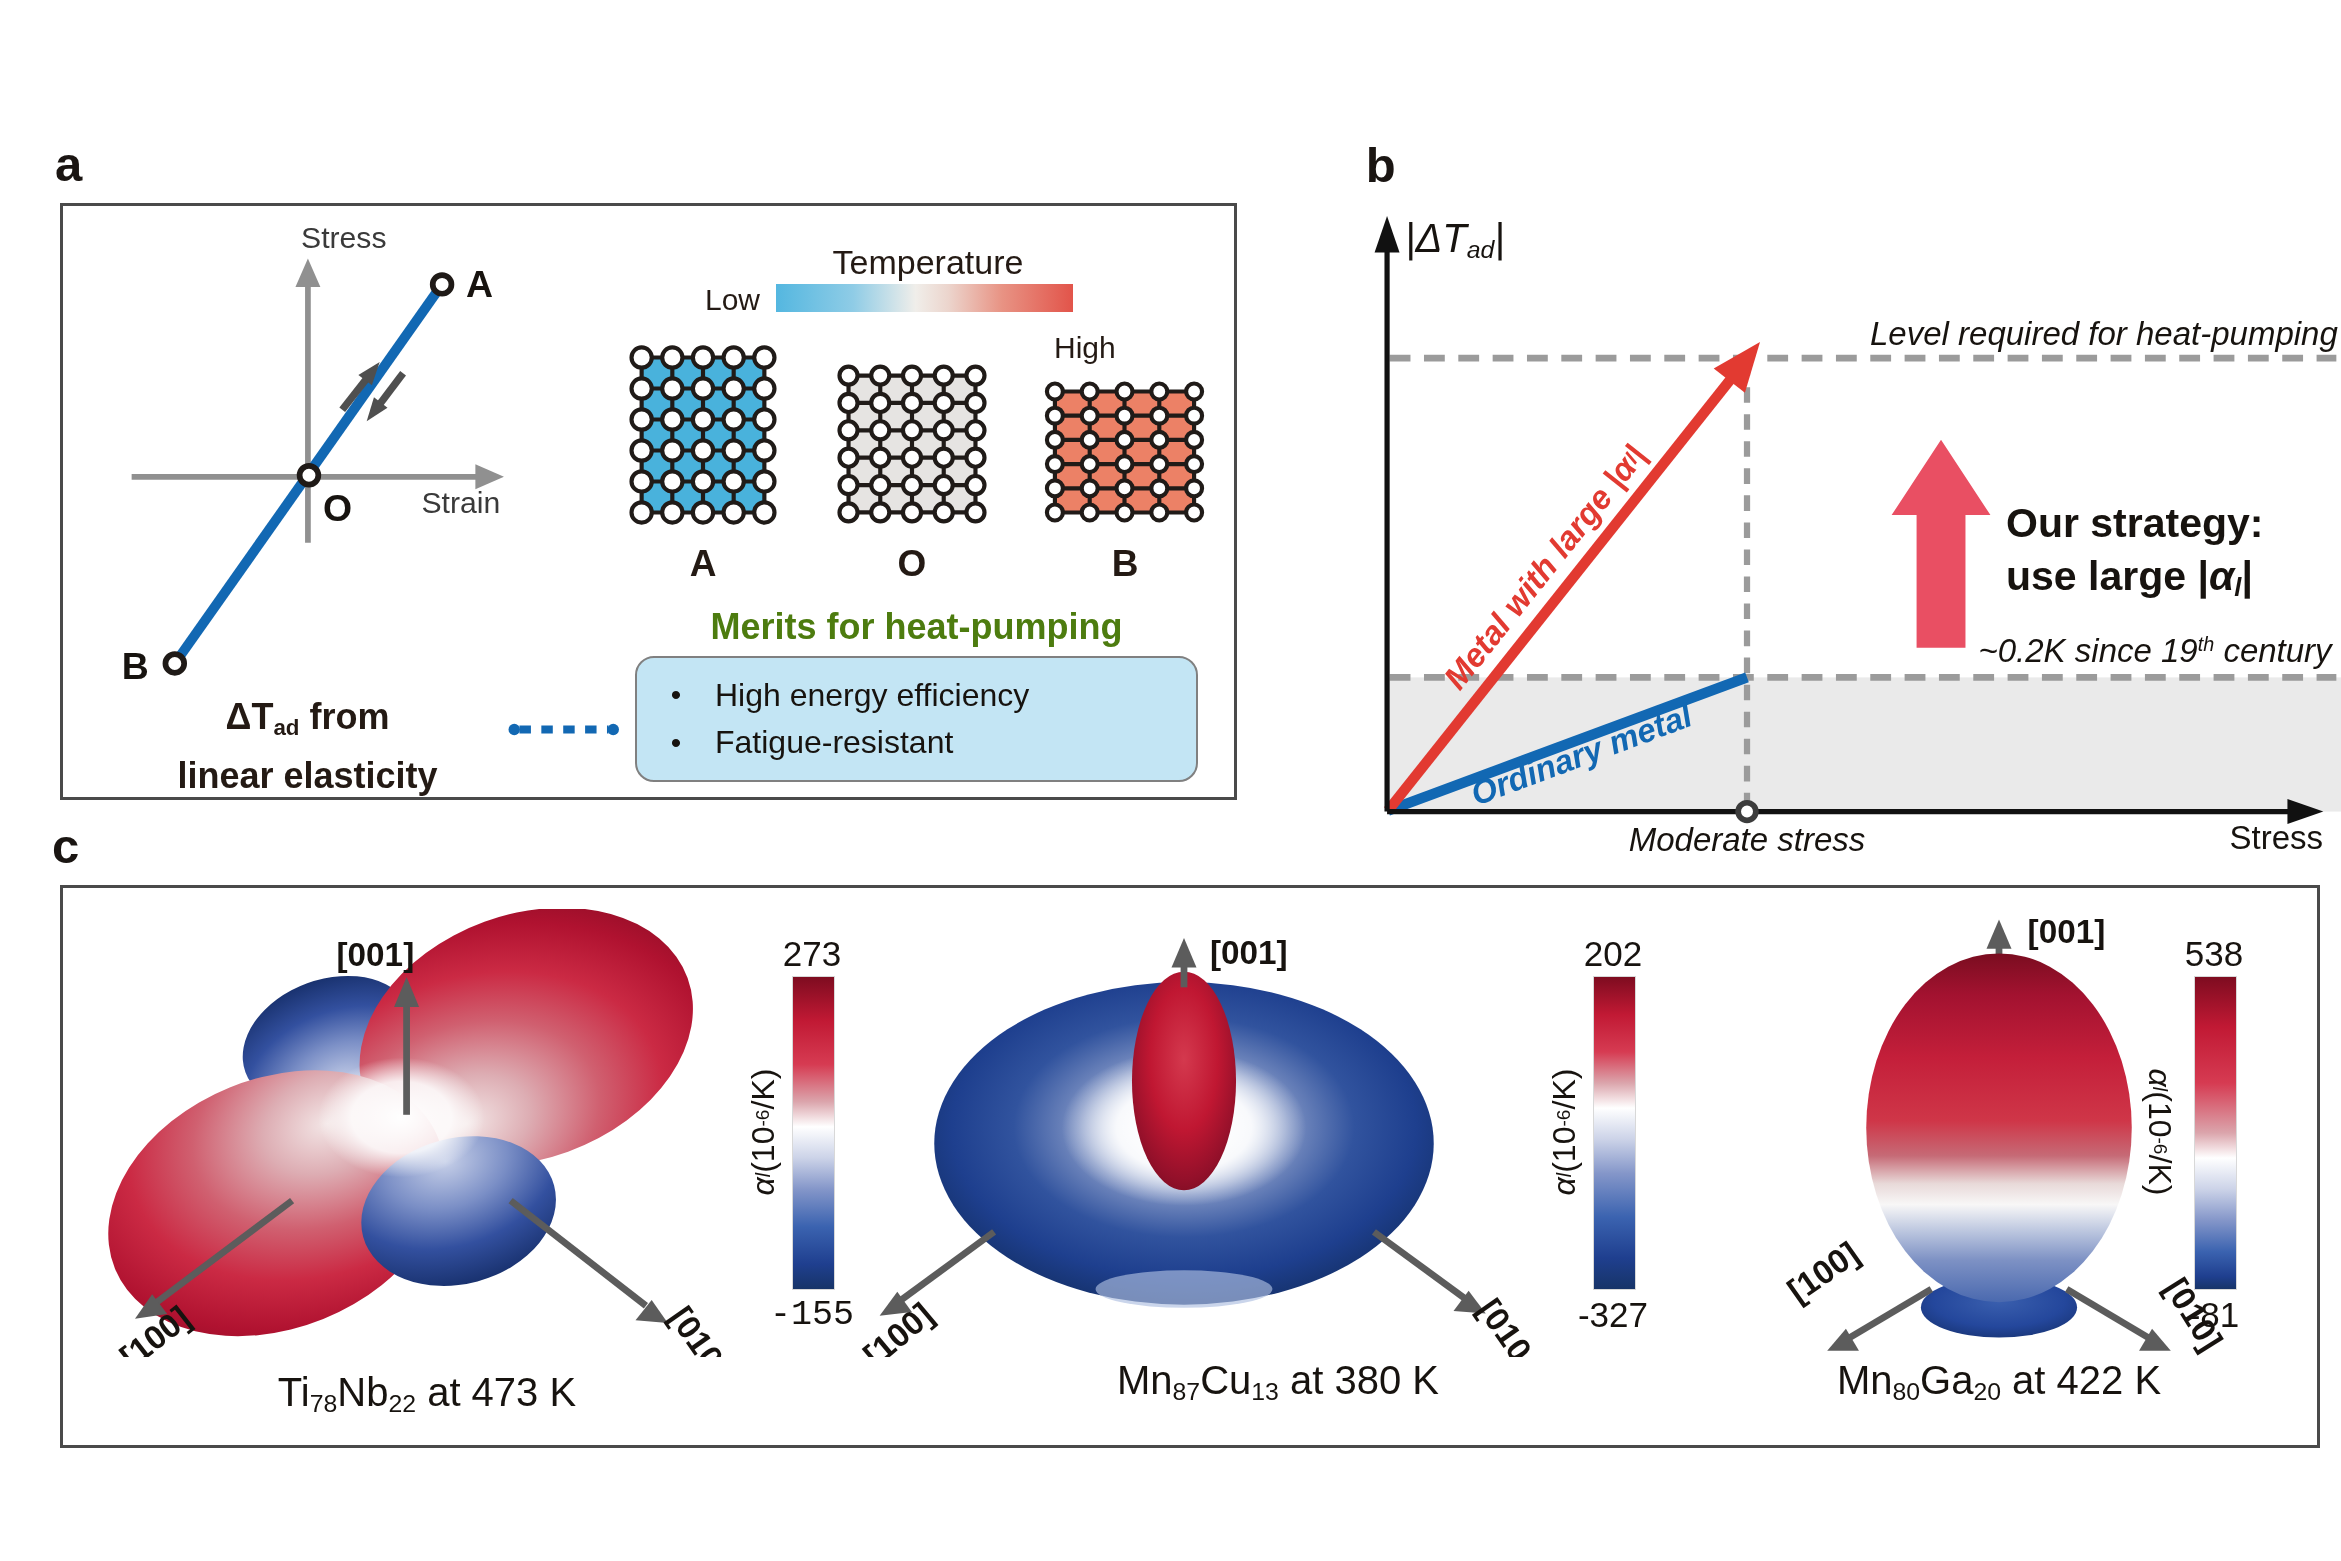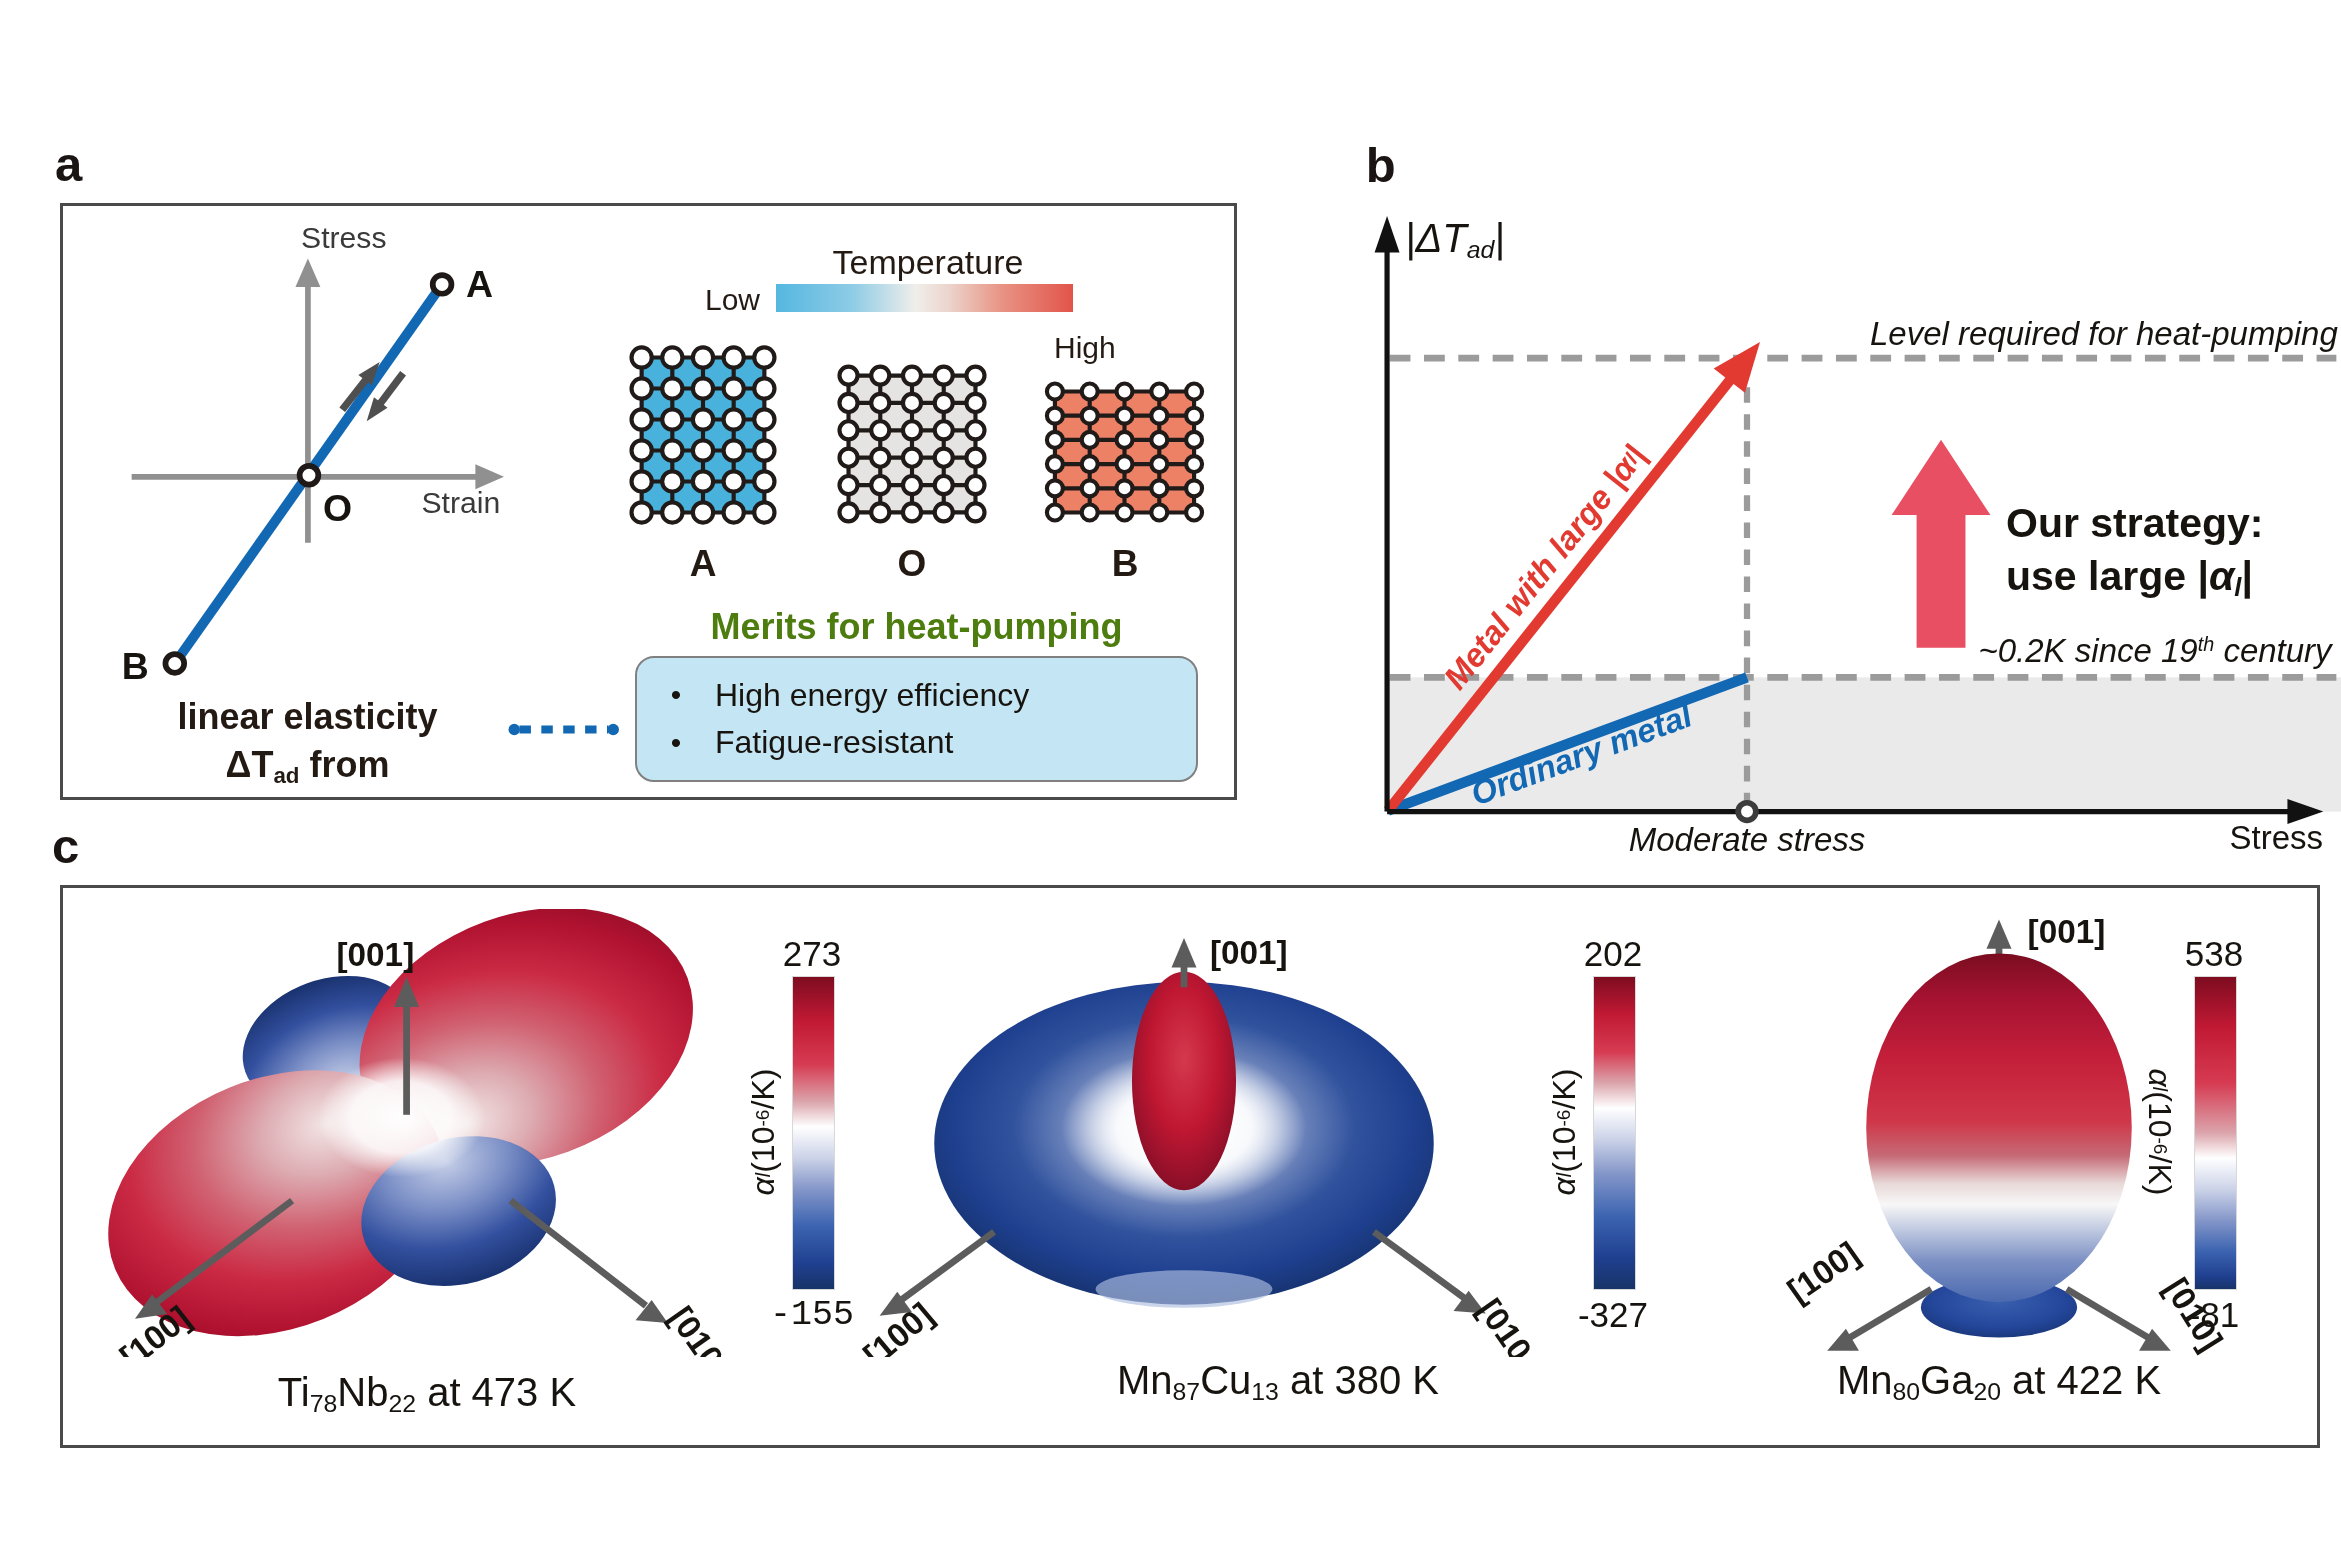--- a/index.html
+++ b/index.html
@@ -65,22 +65,22 @@
       <circle cx="473" cy="517" r="18" fill="#ffffff" stroke="#1f1a17" stroke-width="11"></circle>
       <circle cx="215" cy="879" r="18" fill="#ffffff" stroke="#1f1a17" stroke-width="11"></circle>
       <text x="540" y="80" text-anchor="middle" font-size="58" fill="#3a3a3a">Stress</text>
       <text x="765" y="590" text-anchor="middle" font-size="58" fill="#3a3a3a">Strain</text>
       <text x="775" y="175" font-size="72" font-weight="bold" fill="#17130f">A</text>
       <text x="500" y="605" font-size="72" font-weight="bold" fill="#17130f">O</text>
       <text x="165" y="908" text-anchor="end" font-size="72" font-weight="bold" fill="#17130f">B</text>
     </svg>
 
     <div class="abs delta-text ctr" style="left:78px;top:487px;width:333px;">
+      <div><span>ΔT</span><sub class="s">ad</sub><span> from</span></div>
       <div>linear elasticity</div>
-      <div><span>ΔT</span><sub class="s">ad</sub><span> from</span></div>
     </div>
 
     <svg class="abs" style="left:445px;top:513px;" width="112" height="21" viewBox="0 0 215 40">
       <line x1="22" y1="20" x2="193" y2="20" stroke="#1268b3" stroke-width="15" stroke-dasharray="22 20"></line>
       <circle cx="12" cy="20" r="11" fill="#1268b3"></circle>
       <circle cx="202" cy="20" r="11" fill="#1268b3"></circle>
     </svg>
 
     <div class="abs temp-title ctr" style="left:709px;top:37px;width:312px;">Temperature</div>
     <div class="abs temp-bar" style="left:713px;top:78px;width:297px;"></div>

